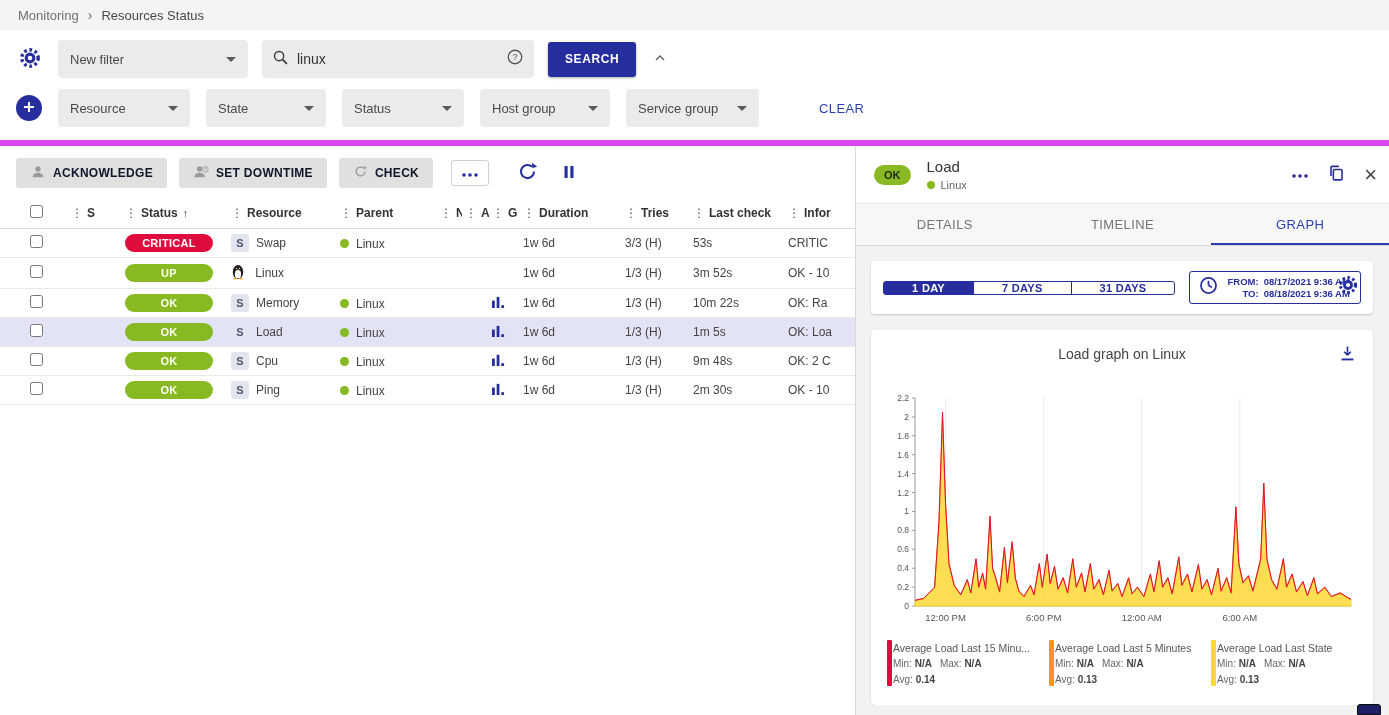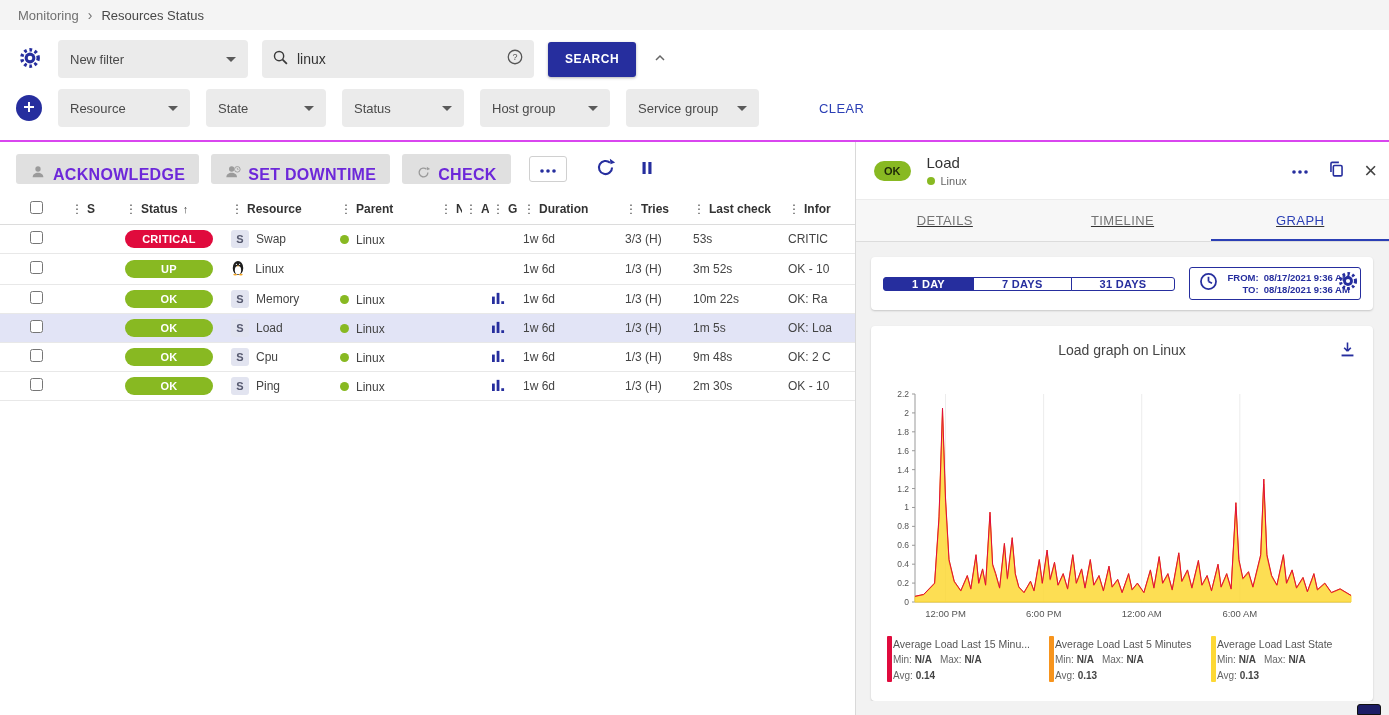--- a/index.html
+++ b/index.html
@@ -6,21 +6,21 @@
   html,body { width:1389px; height:715px; overflow:hidden; background:#fff;
     font-family:"Liberation Sans", sans-serif; color:#333; }
 
   
   .breadcrumb { height:30px; background:#f4f4f4; display:flex; align-items:center;
     padding:0 18px; gap:9px; font-size:13px; color:#707070; }
   .crumb-current { color:#484848; }
   .crumb-sep::before { content:"›"; color:#707070; font-size:14px; }
 
   
-  .filters { background:#fff; padding:10px 16px 13px 16px; border-bottom:2px solid #d946ef; }
+  .filters { background:#fff; padding:10px 16px 13px 16px; border-bottom:6px solid #d946ef; }
   .frow { display:flex; align-items:center; }
   .frow1 { gap:14px; }
   .frow2 { gap:16px; margin-top:11px; }
   .icon-btn { background:none; border:none; cursor:pointer; display:flex; align-items:center; justify-content:center; padding:2px; }
   .select { background:#ebebeb; border-radius:4px; height:38px; display:flex; align-items:center;
     justify-content:space-between; padding:0 12px; font-size:13px; color:#4a4a4a; cursor:pointer; }
   .select .arr { width:0; height:0; border-left:5px solid transparent; border-right:5px solid transparent;
     border-top:5px solid #5a5a5a; margin-left:10px; }
   .sel-newfilter { width:190px; }
   .sel-resource { width:132px; } .sel-state { width:120px; } .sel-status { width:122px; }
@@ -36,22 +36,22 @@
     display:flex; align-items:center; justify-content:center; }
   .clear-link { margin-left:44px; background:none; border:none; color:#2b3fb5; font-size:13px;
     letter-spacing:.4px; cursor:pointer; font-family:"Liberation Sans", sans-serif; }
 
   
   .content { display:flex; height:586px; }
   .main { flex:1; min-width:0; background:#fff; }
 
   
   .toolbar { display:flex; align-items:center; gap:12px; padding:12px 16px 10px 16px; }
-  .tb-btn { display:flex; align-items:flex-end; gap:7px; background:#e0e0e0; color:#6d28d9;
-    border:none; border-radius:3px; height:30px; padding:0 14px; font-size:16px; font-weight:bold;
+  .tb-btn { display:flex; align-items:center; gap:7px; background:#e0e0e0; color:#0f172a;
+    border:none; border-radius:3px; height:30px; padding:0 14px; font-size:12px; font-weight:bold;
     letter-spacing:.3px; cursor:default; }
   .more-btn { width:38px; height:26px; border:1px solid #d0d0d0; border-radius:3px; background:#fff;
     cursor:pointer; display:flex; align-items:center; justify-content:center; margin-left:6px; }
 
   
   table { width:855px; border-collapse:collapse; table-layout:fixed; font-size:12px; }
   th, td { text-align:left; white-space:nowrap; overflow:hidden; padding:5px 3px; }
   thead th { font-weight:bold; color:#333; border-bottom:1px solid #dcdcdc; padding-top:7px; padding-bottom:7px; }
   tbody td { border-bottom:1px solid #e8e8e8; color:#444; }
   .col-cb { padding-left:30px; }
@@ -76,21 +76,21 @@
   .panel-header { background:#fff; display:flex; align-items:center; padding:12px 10px 12px 18px; }
   .chip-ok { background:#88b922; color:rgba(0,0,0,.78); font-size:11px; font-weight:bold;
     border-radius:12px; padding:4px 10px; }
   .panel-title-block { margin-left:16px; flex:1; }
   .panel-title { font-size:15px; color:#333; }
   .panel-sub { display:flex; align-items:center; gap:6px; margin-top:4px; }
   .panel-sub .dot { width:8px; height:8px; margin-right:0; }
   .panel-sub-label { font-size:11px; color:#666; }
   .panel-actions { display:flex; align-items:center; gap:14px; }
   .close-btn::before { content:"×"; font-size:22px; color:#444; line-height:1; }
-  .tabs { display:flex; background:#f7f7f7; border-top:1px solid #ececec; border-bottom:1px solid #dcdcdc;text-decoration:underline; }
+  .tabs { display:flex; background:#f7f7f7; border-top:1px solid #ececec; border-bottom:1px solid #dcdcdc; }
   .tab { flex:1; text-align:center; padding:13px 0; font-size:13px; letter-spacing:.4px; color:#757575; cursor:pointer; }
   .tab-active { color:#2b3fb5; border-bottom:2px solid #2b3fb5; padding-bottom:11px; }
   .panel-body { padding:15px 16px 0 15px; display:flex; flex-direction:column; gap:16px; overflow:hidden; }
   .card { background:#fff; border-radius:4px; box-shadow:0 1px 2px rgba(0,0,0,.18); }
   .range-card { display:flex; align-items:center; justify-content:center; gap:14px; padding:10px 12px; position:relative; }
   .range-group { display:flex; }
   .range-btn { border:1px solid #262e9e; background:#fff; color:#262e9e; font-size:11px; font-weight:bold;
     letter-spacing:.3px; height:14px; padding:0 28px; cursor:pointer; margin-left:-1px; }
   .range-btn:first-child { border-radius:3px 0 0 3px; margin-left:0; }
   .range-btn:last-child { border-radius:0 3px 3px 0; }

